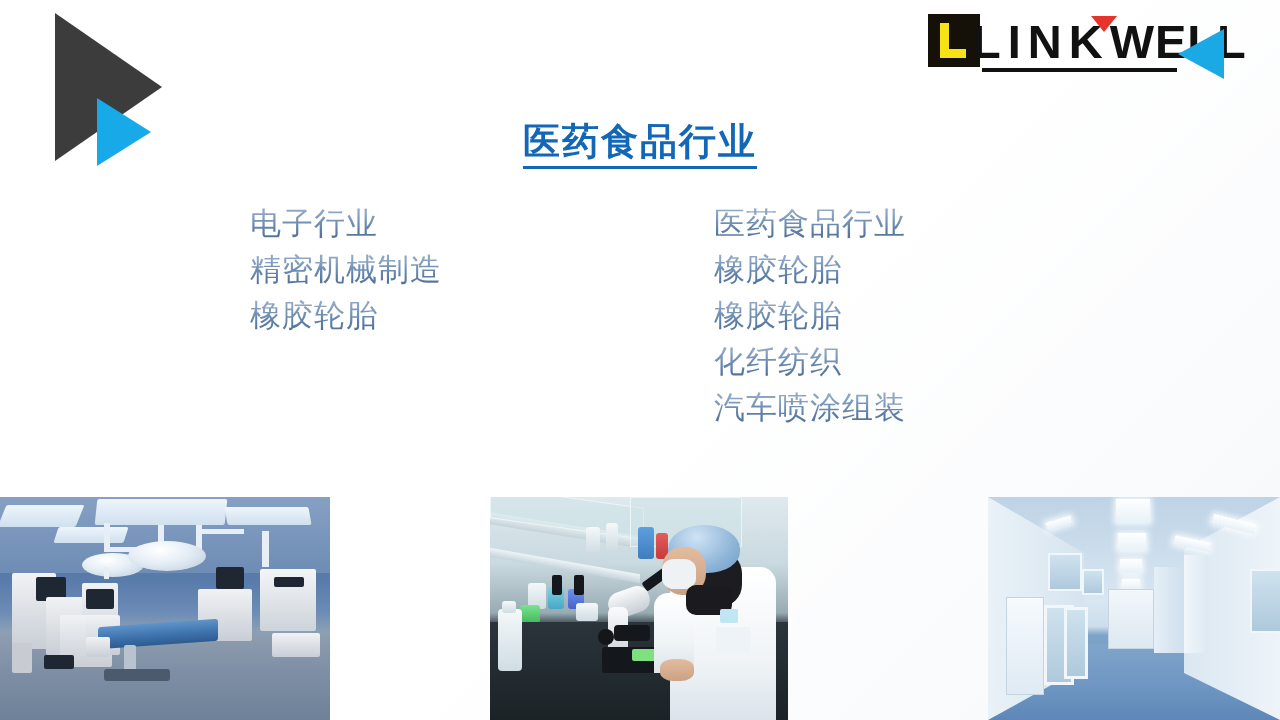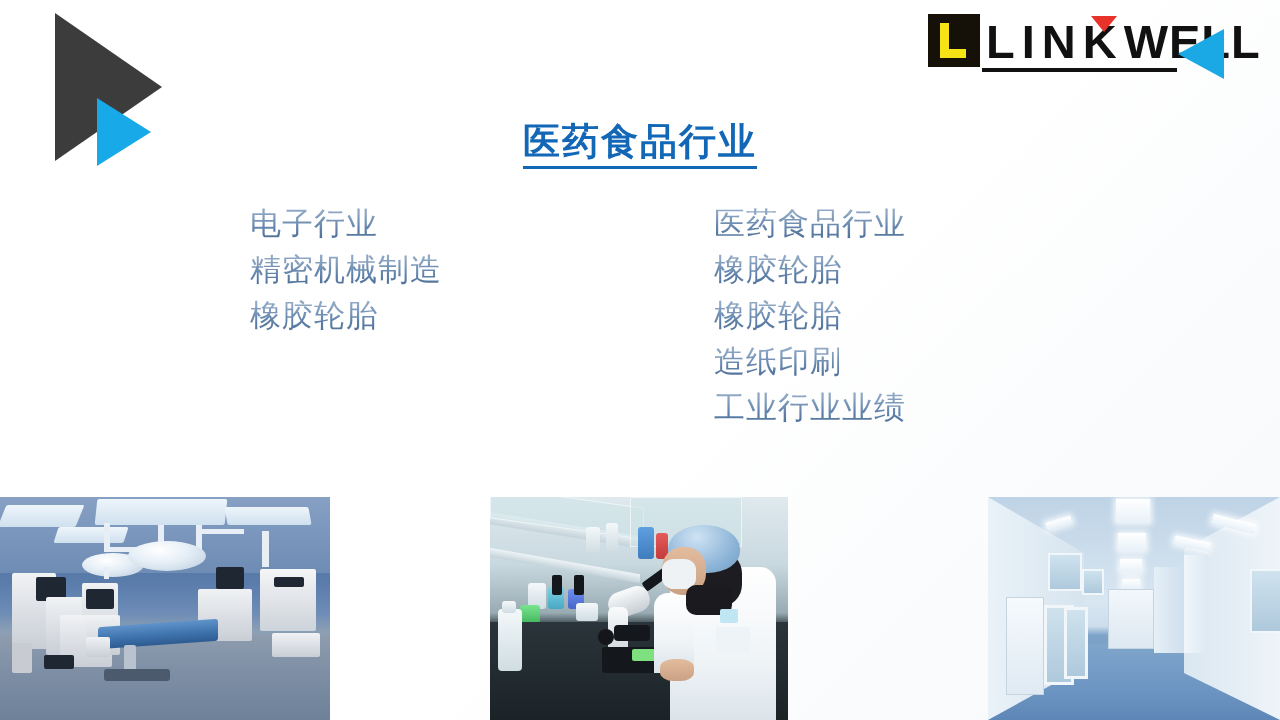--- a/index.html
+++ b/index.html
@@ -71,21 +71,21 @@
     left: 12px;
     top: 9px;
     width: 26px;
     height: 35px;
     border-left: 9px solid #f5e316;
     border-bottom: 9px solid #f5e316;
     box-sizing: border-box;
   }
   .logo-word {
     position: absolute;
-    left: 58px;
+    left: 44px;
     top: 3px;
     font-family: "Liberation Sans", sans-serif;
     font-size: 47px;
     font-weight: 700;
     letter-spacing: 1px;
     color: #111111;
     line-height: 50px;
     white-space: nowrap;
   }
   .logo-word .spaced { letter-spacing: 7px; }
@@ -239,22 +239,22 @@
   <div class="cols">
     <div class="col col-left">
       <div class="item">电子行业</div>
       <div class="item">精密机械制造</div>
       <div class="item">橡胶轮胎</div>
     </div>
     <div class="col col-right">
       <div class="item">医药食品行业</div>
       <div class="item">橡胶轮胎</div>
       <div class="item">橡胶轮胎</div>
-      <div class="item">造纸印刷</div>
-      <div class="item">工业行业业绩</div>
+      <div class="item">化纤纺织</div>
+      <div class="item">汽车喷涂组装</div>
     </div>
   </div>
 
   <div class="photo photo-or">
     <div class="ph-inner">
       <div class="or-bg"></div>
       <div class="or-ceiling"></div>
       <div class="or-floor"></div>
       <div class="or-panel" style="left:2px;  top:8px;  width:78px; height:22px; transform:skewX(-22deg);"></div>
       <div class="or-panel" style="left:56px; top:30px; width:70px; height:16px; transform:skewX(-18deg);"></div>

